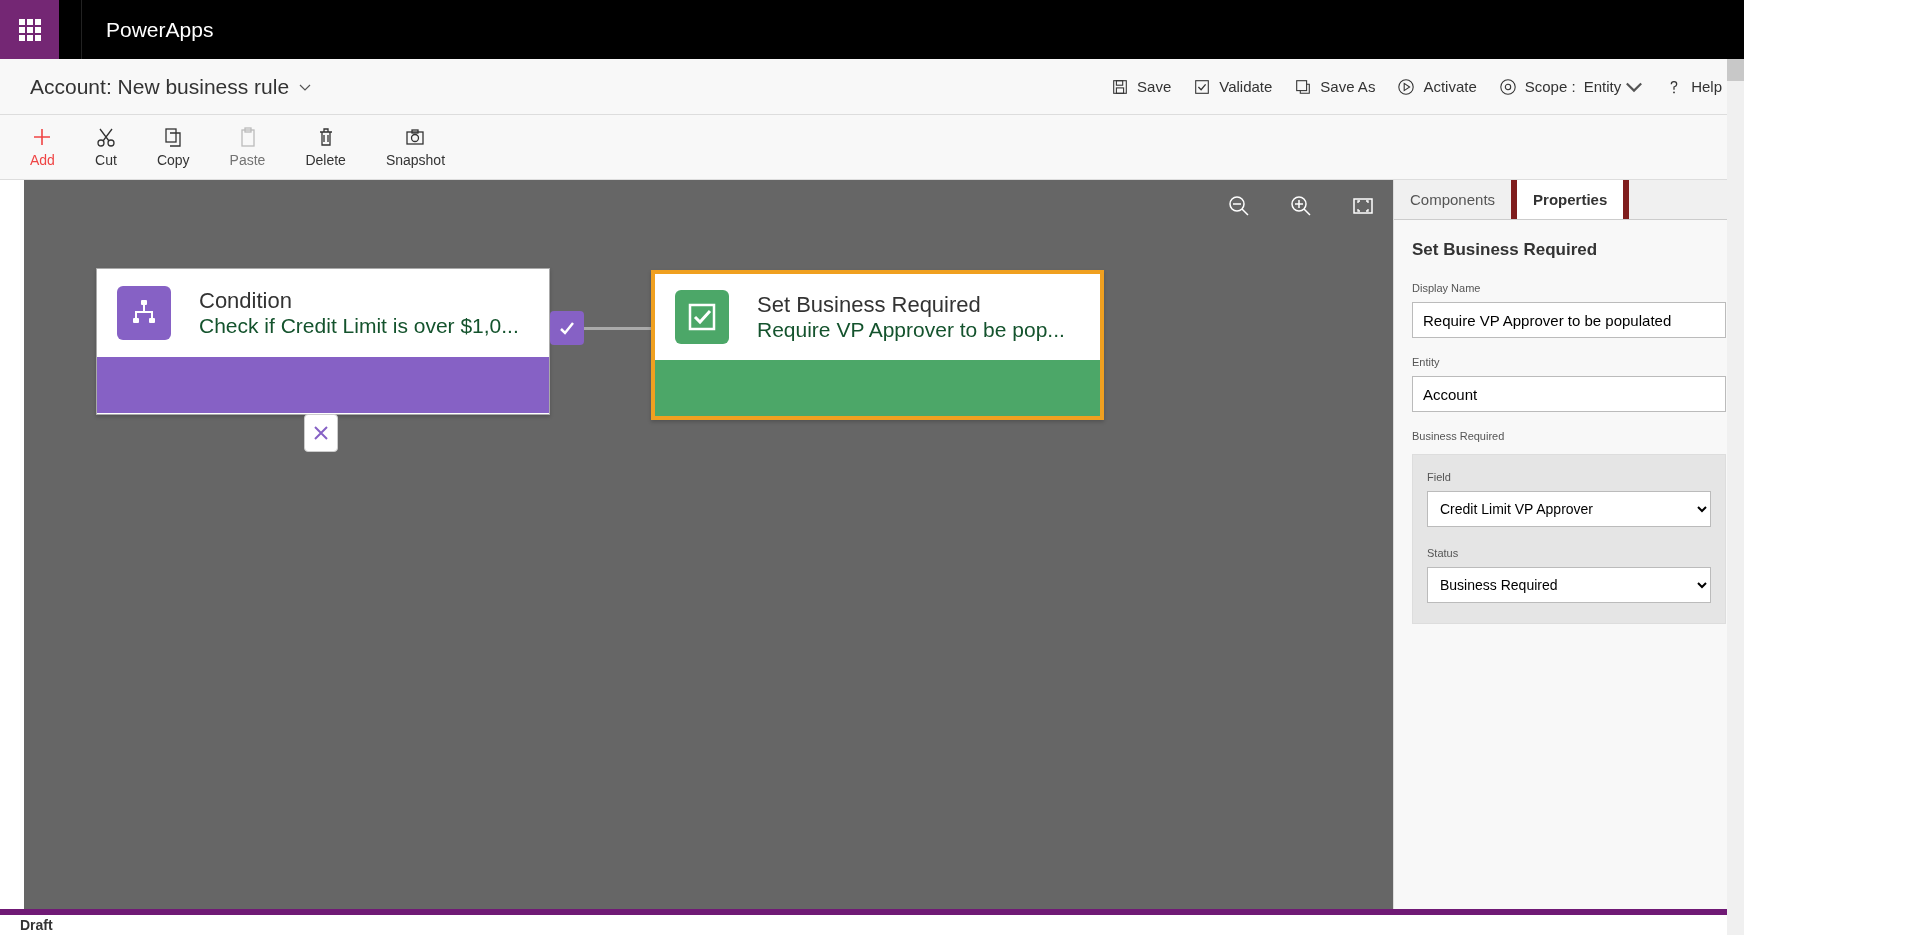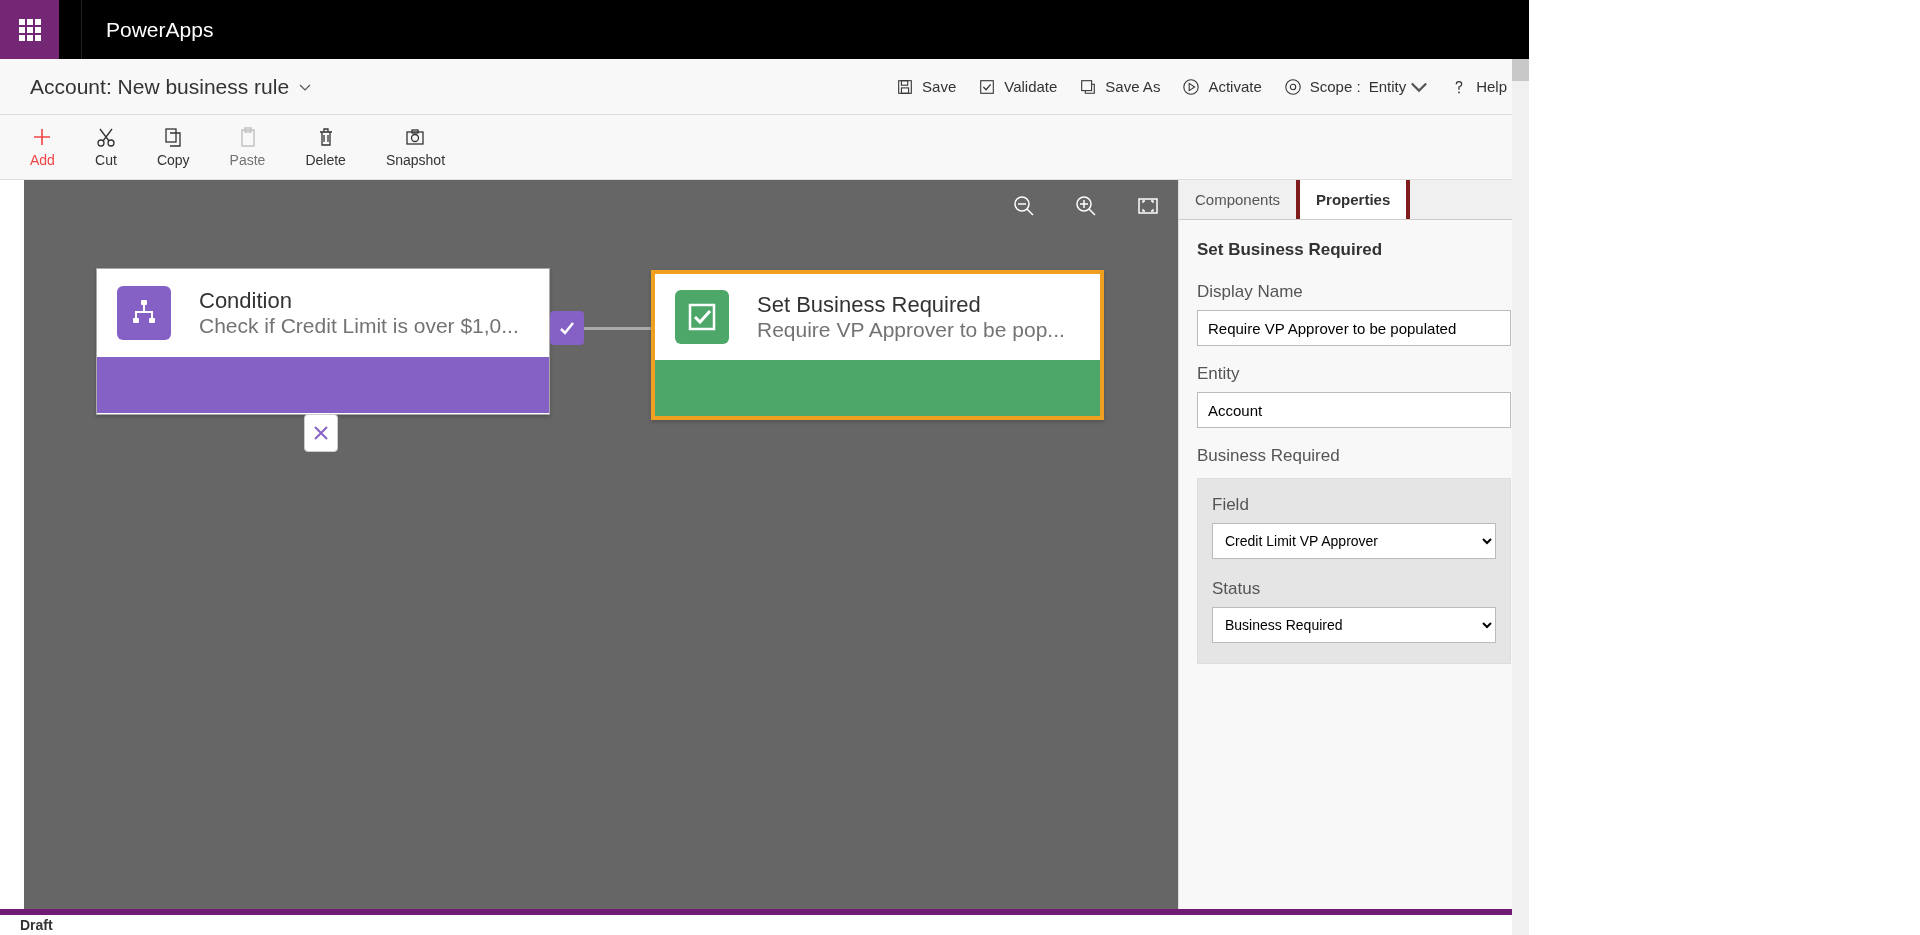--- a/index.html
+++ b/index.html
@@ -1,18 +1,18 @@
 <!DOCTYPE html>
 <html><head>
 <meta charset="utf-8">
 <style>
 * { box-sizing: border-box; margin: 0; padding: 0; font-family: 'Segoe UI', Tahoma, sans-serif; }
 body { background: #fff; overflow: hidden; }
 
-.app { width: 1529px; height: 935px; display: flex; flex-direction: column; position: relative; }
+.app { width: 1744px; height: 935px; display: flex; flex-direction: column; position: relative; }
 
 
 .top-header { background: #000; height: 59px; display: flex; align-items: center; }
 .waffle { width: 59px; height: 59px; background: #742774; display: flex; align-items: center; justify-content: center; cursor: pointer; }
 .waffle-grid { display: grid; grid-template-columns: repeat(3, 6px); grid-template-rows: repeat(3, 6px); gap: 2px; }
 .waffle-grid span { background: #fff; width: 6px; height: 6px; }
 .app-title { color: #fff; font-size: 21px; font-weight: 400; padding-left: 24px; }
 .vr { width: 1px; height: 59px; background: #222; margin-left: 22px; }
 
 
@@ -47,43 +47,43 @@
 
 .card { position: absolute; background: #fff; border: 1px solid #aaa; box-shadow: 0 2px 4px rgba(0,0,0,0.2); }
 .card-condition { left: 72px; top: 88px; width: 454px; height: 147px; }
 .card-action { left: 627px; top: 90px; width: 453px; height: 150px; border: 4px solid #f0a020; }
 .card-head { display: flex; align-items: center; padding: 16px 20px; gap: 28px; height: 88px; }
 .card-icon { width: 54px; height: 54px; border-radius: 6px; display: flex; align-items: center; justify-content: center; flex-shrink: 0; }
 .card-icon.purple { background: #8661c5; }
 .card-icon.green { background: #4ca768; }
 .card-text { overflow: hidden; }
 .card-title { font-size: 22px; color: #333; white-space: nowrap; }
-.card-sub { font-size: 21px; color: #737373; white-space: nowrap; overflow: hidden; text-overflow: ellipsis; max-width: 340px; }
+.card-sub { font-size: 21px; color: #14532d; white-space: nowrap; overflow: hidden; text-overflow: ellipsis; max-width: 340px; }
 .card-foot { height: 56px; }
 .card-foot.purple { background: #8661c5; }
 .card-foot.green { background: #4ca768; }
 .card-action .card-head { height: 86px; }
 .card-action .card-foot { height: 56px; }
 
 
 .connector { position: absolute; left: 526px; top: 128px; width: 102px; height: 40px; display: flex; align-items: center; }
 .conn-check { width: 34px; height: 34px; background: #8661c5; border-radius: 4px; display: flex; align-items: center; justify-content: center; }
 .conn-line { flex: 1; height: 3px; background: #aaa; }
 
 
 .cond-x { position: absolute; left: 280px; top: 234px; width: 34px; height: 38px; background: #fff; border: 1px solid #ccc; border-radius: 4px; display: flex; align-items: center; justify-content: center; }
 
 
 .side-panel { width: 351px; background: #f0f0f0; border-left: 1px solid #ddd; display: flex; flex-direction: column; }
 .tabs { display: flex; height: 40px; border-bottom: 1px solid #ccc; }
-.tab { flex: 0 0 auto; padding: 0 16px; display: flex; align-items: center; font-size: 15px; color: #555; cursor: pointer; border-right: 4px solid #7f1d1d; }
+.tab { flex: 0 0 auto; padding: 0 16px; display: flex; align-items: center; font-size: 15px; color: #555; cursor: pointer; border-right: 6px solid #7f1d1d; }
 .tab.active { background: #fff; color: #333; font-weight: 600; }
 .panel-body { padding: 20px 18px; background: #f8f8f8; flex: 1; }
 .panel-title { font-size: 17px; font-weight: 600; color: #333; margin-bottom: 22px; }
-.fld-lbl { font-size: 17px; color: #555; margin-bottom: 8px; }
+.fld-lbl { font-size: 11px; color: #555; margin-bottom: 8px; }
 .fld-input { width: 100%; height: 36px; border: 1px solid #bbb; padding: 0 10px; font-size: 15px; margin-bottom: 18px; background: #fff; }
 .subpanel { background: #e5e5e5; border: 1px solid #ddd; padding: 16px 14px; }
 .fld-select { width: 100%; height: 36px; border: 1px solid #bbb; padding: 0 8px; font-size: 14px; background: #fff; margin-bottom: 20px; }
 
 
 .status-bar { height: 26px; background: #fff; border-top: 6px solid #701a75; display: flex; align-items: center; padding: 0 20px; font-size: 14px; font-weight: 600; color: #333; }
 
 
 .scroll-stub { position: absolute; right: 0; top: 59px; width: 17px; height: 22px; background: #c8c8c8; }
 .scroll-track { position: absolute; right: 0; top: 81px; bottom: 0; width: 17px; background: #f0f0f0; }

